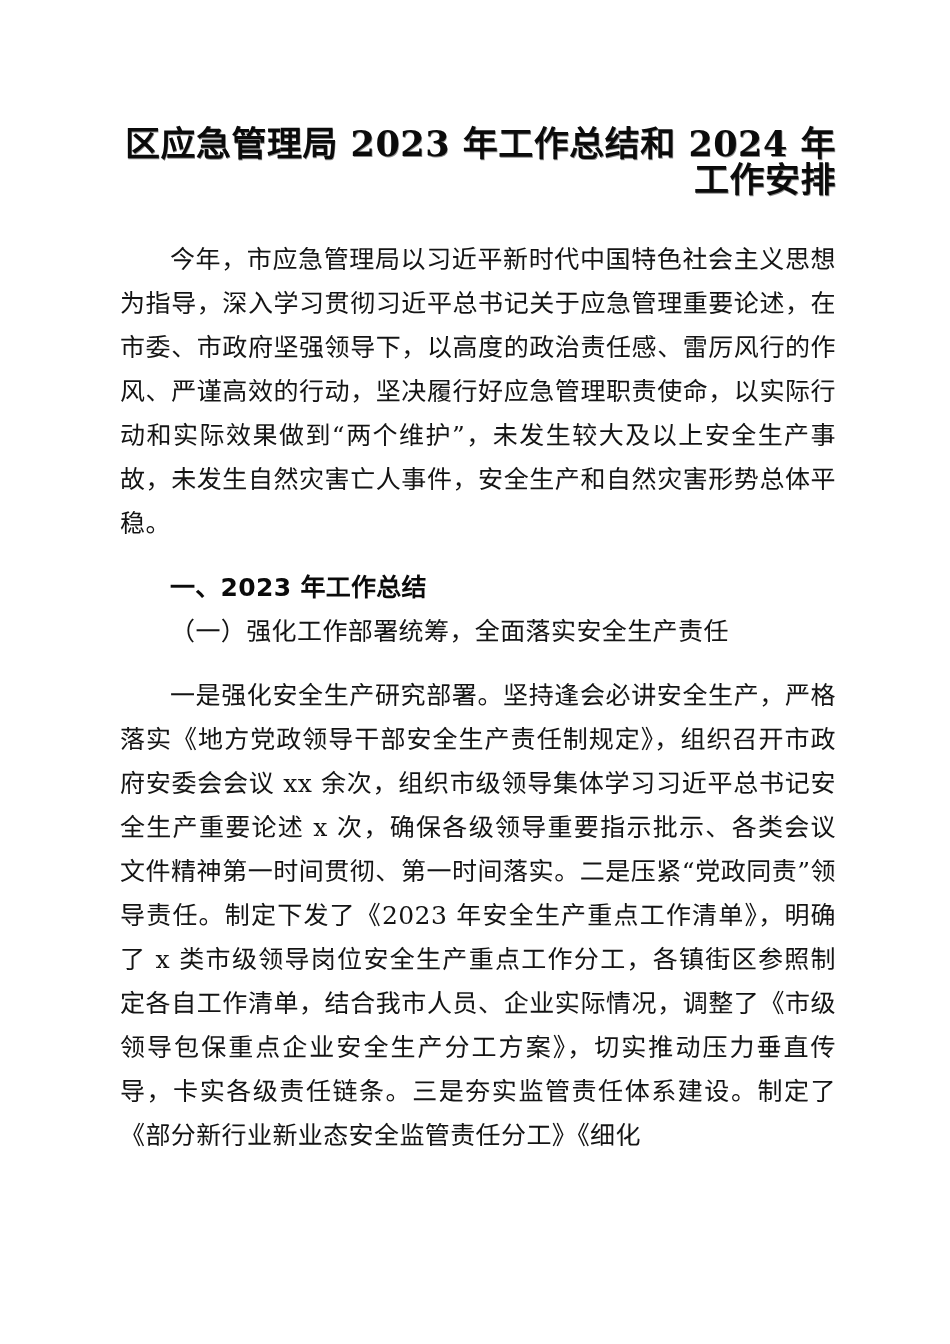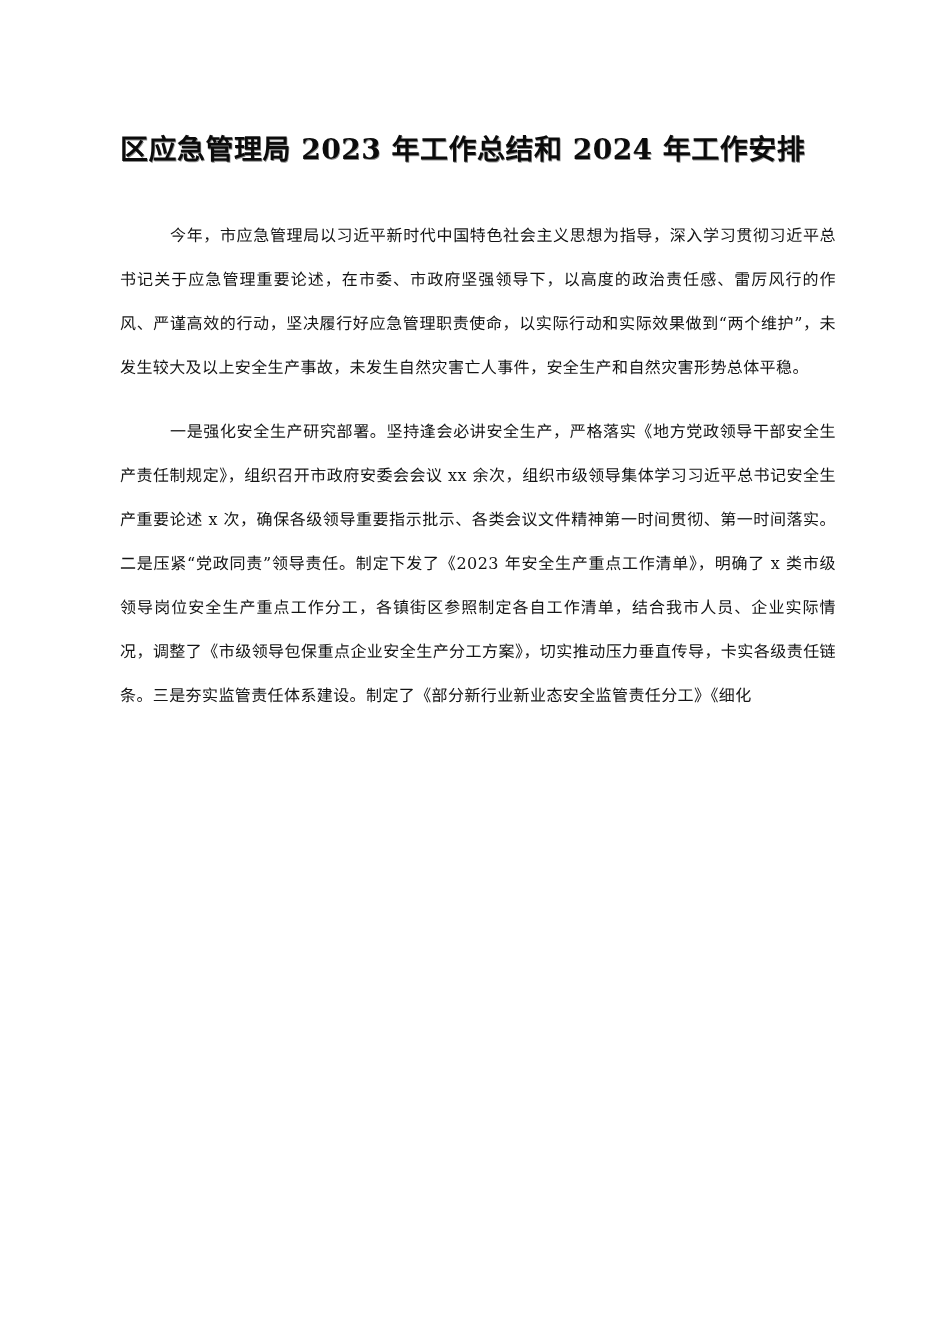--- a/index.html
+++ b/index.html
@@ -25,24 +25,24 @@
     top: 0;
     width: 716px;
   }
 
   
   .doc-title {
     margin: 0;
     padding-top: 126px;
     font-family: "DejaVu Serif", "Liberation Serif", serif;
     font-weight: bold;
-    font-size: 28px;
-    line-height: 48px;
+    font-size: 35px;
+    line-height: 36px;
     letter-spacing: 0.5px;
-    text-align: left;
+    text-align: right;
     color: #0b0b0b;
     text-shadow: 0.7px 0.7px 0 rgba(0,0,0,0.45);
     white-space: normal;
   }
 
   
   .h1-section {
     margin: 0;
     padding-top: 20px;
     font-family: "DejaVu Sans", "Liberation Sans", sans-serif;
@@ -66,21 +66,21 @@
     letter-spacing: 0.4px;
     text-align: justify;
     text-justify: inter-character;
   }
 
   
   .body-para {
     margin: 0;
     font-family: "DejaVu Serif", "Liberation Serif", serif;
     font-weight: normal;
-    font-size: 16px;
+    font-size: 25px;
     line-height: 44px;
     color: #141414;
     text-indent: 50px;
     letter-spacing: 0.4px;
     text-align: justify;
     text-justify: inter-character;
     word-break: break-all;
   }
 
   .lead-para {
@@ -95,18 +95,20 @@
 </head>
 <body>
 
 <div class="page">
   <div class="page-body">
 
     <h1 class="doc-title" id="doc-title">区应急管理局 2023 年工作总结和 2024 年工作安排</h1>
 
     <p class="body-para lead-para">今年，市应急管理局以习近平新时代中国特色社会主义思想为指导，深入学习贯彻习近平总书记关于应急管理重要论述，在市委、市政府坚强领导下，以高度的政治责任感、雷厉风行的作风、严谨高效的行动，坚决履行好应急管理职责使命，以实际行动和实际效果做到“两个维护”，未发生较大及以上安全生产事故，未发生自然灾害亡人事件，安全生产和自然灾害形势总体平稳。</p>
 
+    <h2 class="h1-section">一、2023 年工作总结</h2>
 
+    <h3 class="h2-section">（一）强化工作部署统筹，全面落实安全生产责任</h3>
 
     <p class="body-para after-h2">一是强化安全生产研究部署。坚持逢会必讲安全生产，严格落实《地方党政领导干部安全生产责任制规定》，组织召开市政府安委会会议 xx 余次，组织市级领导集体学习习近平总书记安全生产重要论述 x 次，确保各级领导重要指示批示、各类会议文件精神第一时间贯彻、第一时间落实。二是压紧“党政同责”领导责任。制定下发了《2023 年安全生产重点工作清单》，明确了 x 类市级领导岗位安全生产重点工作分工，各镇街区参照制定各自工作清单，结合我市人员、企业实际情况，调整了《市级领导包保重点企业安全生产分工方案》，切实推动压力垂直传导，卡实各级责任链条。三是夯实监管责任体系建设。制定了《部分新行业新业态安全监管责任分工》《细化</p>
 
   </div>
 </div>
 
 </body></html>

